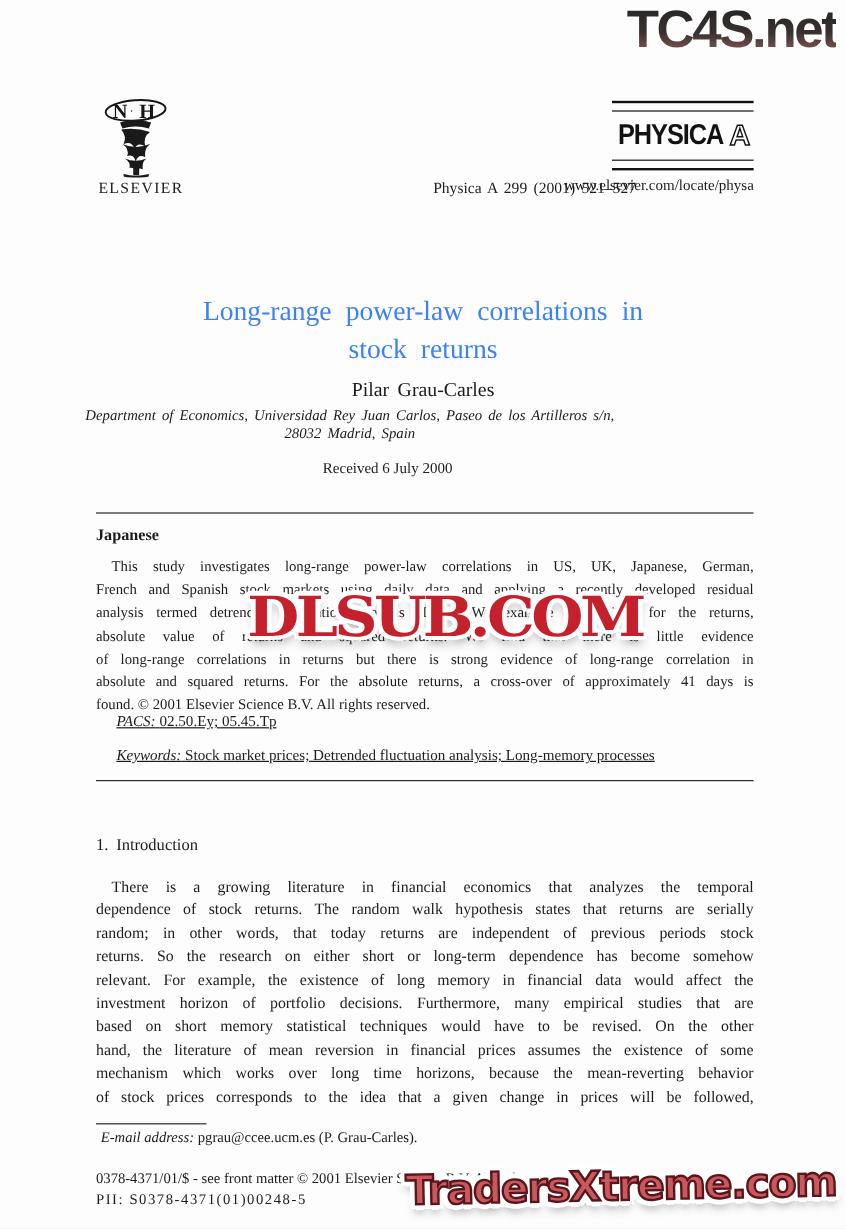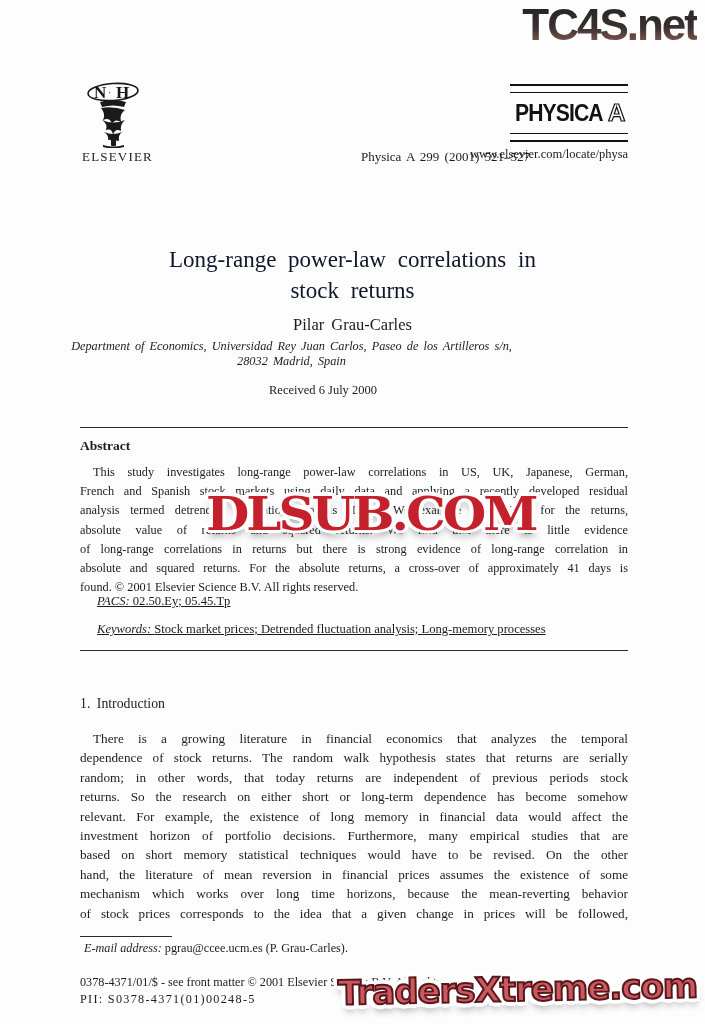--- a/index.html
+++ b/index.html
@@ -61,21 +61,21 @@
   }
   .physica-word {
     font-family:"Liberation Sans","DejaVu Sans",sans-serif;
     font-weight:900; font-size:24px; letter-spacing:-1px;
     transform:scaleX(0.88); transform-origin:right center; color:#121212;
   }
   .physica-url { font-size:12.5px; text-align:right; margin-top:5px; white-space:nowrap; }
   
   .title {
     position:absolute; left:0; top:244px; width:705px; text-align:center;
-    font-size:23px; line-height:31px; word-spacing:6px; color:#0f172a;
+    font-size:23px; line-height:31px; word-spacing:6px; color:#3b82f6;
   }
   .author {
     position:absolute; left:0; top:315px; width:705px; text-align:center;
     font-size:16.5px; word-spacing:3px;
   }
   .affiliation {
     position:absolute; left:0; top:339px; width:583px; text-align:center;
     font-style:italic; font-size:12.3px; line-height:15px; word-spacing:2px;
   }
   .received {
@@ -157,21 +157,21 @@
     <div>stock returns</div>
   </div>
   <div class="author">Pilar Grau-Carles</div>
   <div class="affiliation">
     <div>Department of Economics, Universidad Rey Juan Carlos, Paseo de los Artilleros s/n,</div>
     <div>28032 Madrid, Spain</div>
   </div>
   <div class="received">Received 6 July 2000</div>
 
   <div class="rule rule-abs-top"></div>
-  <div class="abs-heading">Abstract</div>
+  <div class="abs-heading">Japanese</div>
   <div class="abs-lines">
       <div class="jl first">This study investigates long-range power-law correlations in US, UK, Japanese, German,</div>
       <div class="jl">French and Spanish stock markets using daily data and applying a recently developed residual</div>
       <div class="jl">analysis termed detrended fluctuation analysis (DFA). We examine correlations for the returns,</div>
       <div class="jl">absolute value of returns and squared returns. We find that there is little evidence</div>
       <div class="jl">of long-range correlations in returns but there is strong evidence of long-range correlation in</div>
       <div class="jl">absolute and squared returns. For the absolute returns, a cross-over of approximately 41 days is</div>
       <div class="jl">found. © 2001 Elsevier Science B.V. All rights reserved.</div>
     </div>
 

